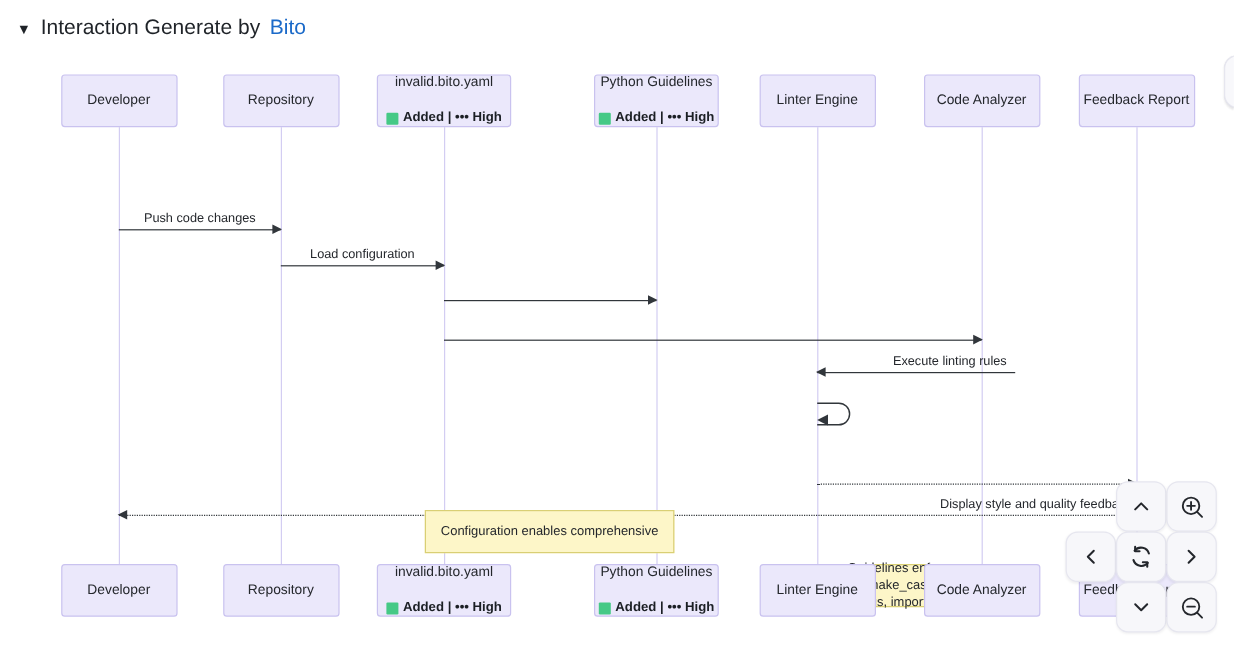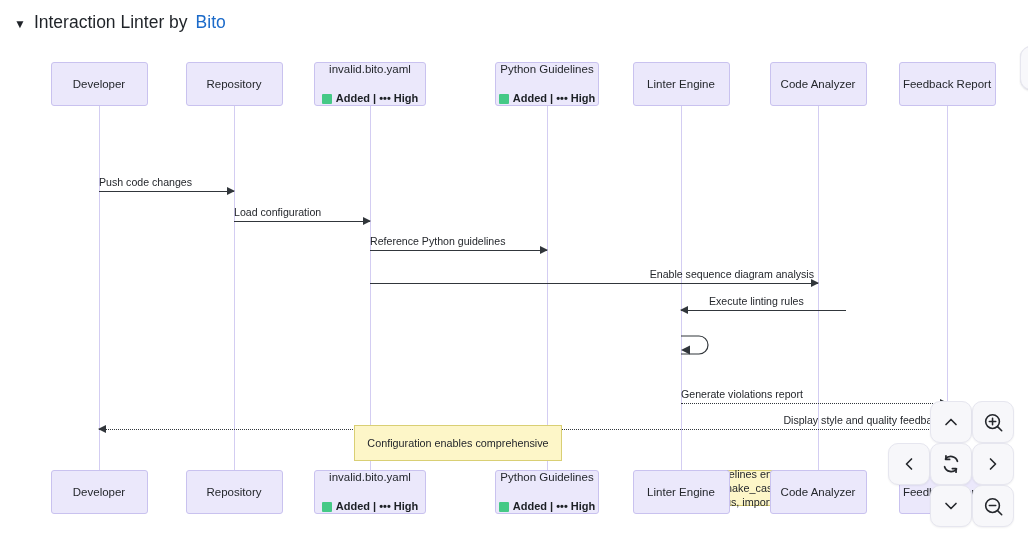--- a/index.html
+++ b/index.html
@@ -63,21 +63,21 @@
   }
 
   
   .msg{position:absolute;height:18px;}
   .msg .line{
     position:absolute;left:0;right:0;top:14px;height:0;
     border-top:1px solid #31363b;
   }
   .msg.dotted .line{border-top:1px dotted #31363b;}
   .msg .label{
-    position:absolute;top:-2px;width:100%;text-align:left;
+    position:absolute;top:-2px;width:100%;text-align:center;
     font-size:10.6px;color:#24272c;white-space:nowrap;
     line-height:14px;
   }
   .msg .label.r{text-align:right;padding-right:4px;box-sizing:border-box;}
   
   .ah{position:absolute;top:14px;width:0;height:0;}
   .ah.right{
     right:-1px;margin-top:-4px;
     border-top:4px solid transparent;
     border-bottom:4px solid transparent;
@@ -126,21 +126,21 @@
   .topbar{position:absolute;top:46px;right:8px;display:flex;gap:6px;}
   .topbar .ctl{width:42px;height:42px;border-radius:11px;background:#f8f8fb;}
 </style>
 </head>
 <body>
 
 <div id="root">
 
   <div class="header">
     <span class="caret">▼</span>
-    <span class="header-title">Interaction Linter by</span>
+    <span class="header-title">Interaction Generate by</span>
     <a class="header-link">Bito</a>
   </div>
 
   <div class="canvas">
     <div id="lifelines">
         <div class="lifeline" style="left: 99px; top: 60px; height: 364px; background: rgb(211, 205, 242);"></div>
         <div class="lifeline" style="left: 234px; top: 60px; height: 364px; background: rgb(211, 205, 242);"></div>
         <div class="lifeline" style="left: 370px; top: 60px; height: 364px; background: rgb(211, 205, 242);"></div>
         <div class="lifeline" style="left: 547px; top: 60px; height: 364px; background: rgb(211, 205, 242);"></div>
         <div class="lifeline" style="left: 681px; top: 60px; height: 364px; background: rgb(211, 205, 242);"></div>
@@ -154,36 +154,33 @@
           <div class="label">Push code changes</div>
         </div>
         <div class="msg" style="left: 234px; width: 136px; top: 161px;">
           <div class="line"></div>
           <div class="ah right"></div>
           <div class="label">Load configuration</div>
         </div>
         <div class="msg" style="left: 370px; width: 177px; top: 190px;">
           <div class="line"></div>
           <div class="ah right"></div>
-          <div class="label">Reference Python guidelines</div>
         </div>
         <div class="msg" style="left: 370px; width: 448px; top: 223px;">
           <div class="line"></div>
           <div class="ah right"></div>
-          <div class="label r">Enable sequence diagram analysis</div>
         </div>
         <div class="msg" style="left: 681px; width: 137px; top: 250px; padding-left: 28px;">
           <div class="line"></div>
           <div class="ah left"></div>
           <div class="label">Execute linting rules</div>
         </div>
         <div class="msg dotted" style="left: 681px; width: 266px; top: 343px;">
           <div class="line"></div>
           <div class="ah right"></div>
-          <div class="label">Generate violations report</div>
         </div>
         <div class="msg dotted" style="left: 99px; width: 848px; top: 369px;">
           <div class="line"></div>
           <div class="ah left"></div>
           <div class="label r">Display style and quality feedback</div>
         </div>
         <div class="selfloop" style="left: 591px; top: 268px; width: 180px; height: 46px;">
           <svg width="180" height="46" viewBox="0 0 180 46" fill="none" style="position:absolute;left:0;top:0;">
             <path d="M90 30 h18 a9 9 0 0 1 0 18 h-18" stroke="#31363b" stroke-width="1.2" fill="none" transform="translate(0,-8)"></path>
             <path d="M90 36 l9 -4.5 v9 z" fill="#31363b"></path>

